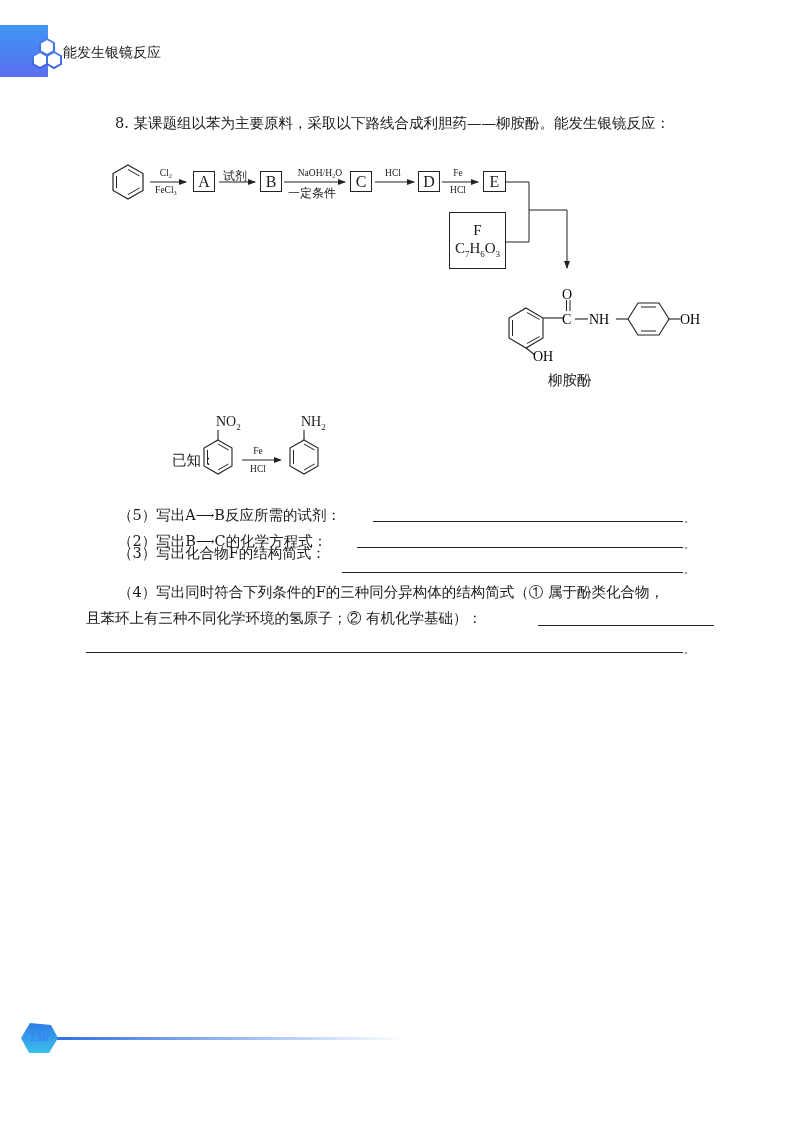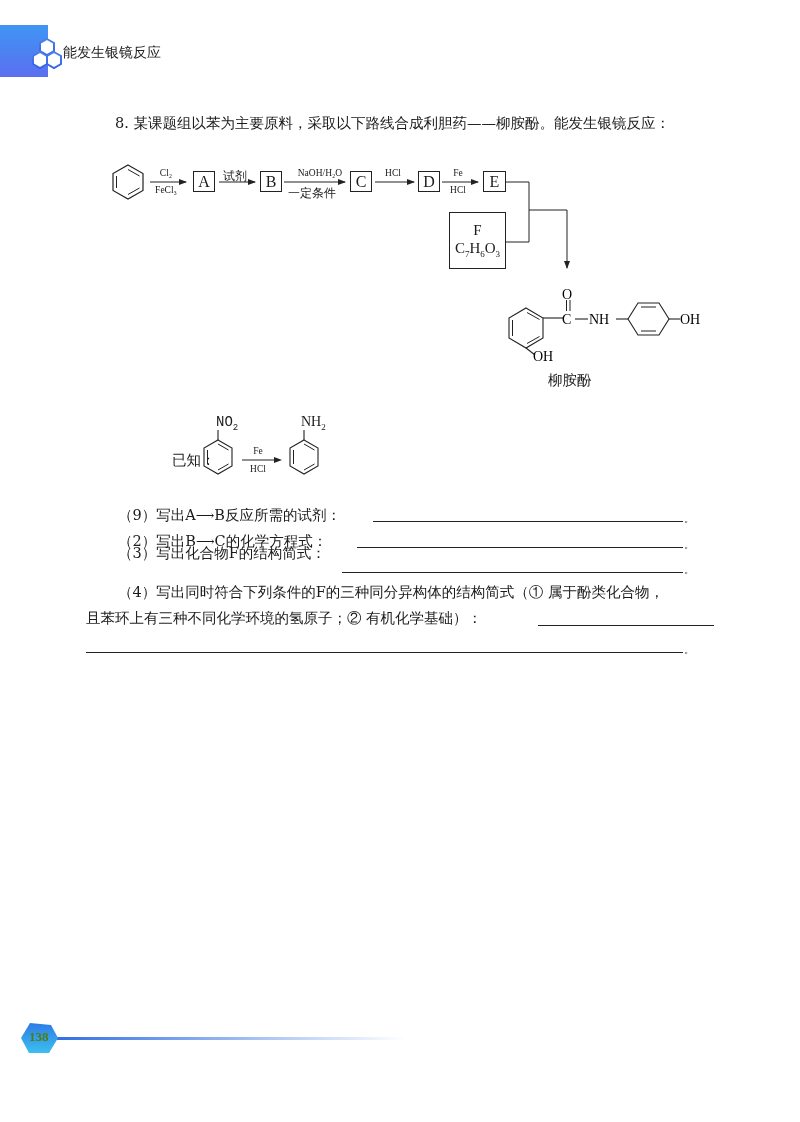--- a/index.html
+++ b/index.html
@@ -113,21 +113,21 @@
     <text x="180" y="41" font-size="14">OH</text>
 
     <line x1="26" y1="65" x2="35" y2="72" stroke="#222" stroke-width="1.1"></line>
     <text x="33" y="78" font-size="14">OH</text>
   </svg>
   <div class="abs qtext" style="left:548px;top:373px">柳胺酚</div>
 </div>
 
 <div>
   <div class="abs qtext" style="left:172px;top:453px">已知：</div>
-  <div class="abs" style="left:216px;top:414px;font-family:Liberation Mono, monospace;font-size:14px"><span>NO</span><sub style="font-size:9px">2</sub></div>
+  <div class="abs" style="left:216px;top:414px;font-family:Liberation Serif, serif;font-size:14px"><span>NO</span><sub style="font-size:9px">2</sub></div>
   <svg class="abs" style="left:200px;top:430px" width="36" height="50">
     <line x1="18" y1="0" x2="18" y2="10" stroke="#222" stroke-width="1.1"></line>
     <polygon points="18,10 32,18 32,36 18,44 4,36 4,18" fill="none" stroke="#222" stroke-width="1.1"></polygon>
     <line x1="7.5" y1="20" x2="7.5" y2="34" stroke="#222" stroke-width="1"></line>
     <line x1="28.5" y1="20" x2="18" y2="14" stroke="#222" stroke-width="1" opacity="0"></line>
     <line x1="28.5" y1="34" x2="18" y2="40" stroke="#222" stroke-width="1"></line>
     <line x1="18" y1="14" x2="28.5" y2="20" stroke="#222" stroke-width="1"></line>
   </svg>
   <svg class="abs" style="left:240px;top:455px" width="44" height="10">
     <line x1="2" y1="5" x2="34" y2="5" stroke="#222" stroke-width="1"></line>
@@ -139,21 +139,21 @@
   <svg class="abs" style="left:286px;top:430px" width="36" height="50">
     <line x1="18" y1="0" x2="18" y2="10" stroke="#222" stroke-width="1.1"></line>
     <polygon points="18,10 32,18 32,36 18,44 4,36 4,18" fill="none" stroke="#222" stroke-width="1.1"></polygon>
     <line x1="7.5" y1="20" x2="7.5" y2="34" stroke="#222" stroke-width="1"></line>
     <line x1="28.5" y1="34" x2="18" y2="40" stroke="#222" stroke-width="1"></line>
     <line x1="18" y1="14" x2="28.5" y2="20" stroke="#222" stroke-width="1"></line>
   </svg>
 </div>
 
 <div class="abs qtext" style="left:118px;top:508px">
-  <span>（9）写出A</span><span style="font-size:13px">⟶</span><span>B反应所需的试剂：</span>
+  <span>（5）写出A</span><span style="font-size:13px">⟶</span><span>B反应所需的试剂：</span>
 </div>
 <div class="blank" style="left:373px;top:521px;width:310px"></div>
 <div class="abs dot" style="left:684px;top:512px">。</div>
 
 <div class="abs qtext" style="left:118px;top:534px">
   <span>（2）写出B</span><span style="font-size:13px">⟶</span><span>C的化学方程式：</span>
 </div>
 <div class="blank" style="left:357px;top:547px;width:326px"></div>
 <div class="abs dot" style="left:684px;top:538px">。</div>
 
@@ -174,13 +174,13 @@
         <stop offset="1" stop-color="#3cc0ee"></stop>
       </linearGradient>
     <linearGradient id="ln" x1="0" y1="0" x2="1" y2="0">
         <stop offset="0" stop-color="#2f6fe4"></stop>
         <stop offset="1" stop-color="#2f6fe4" stop-opacity="0"></stop>
       </linearGradient>
   </defs>
   <rect x="38" y="17" width="350" height="3" fill="url(#ln)"></rect>
   <polygon points="12,3 33,5 40,18 31,33 11,33 3,18" fill="url(#fg)"></polygon>
 </svg>
-<div class="abs" style="left:29px;top:1029px;font-size:13px;color:#4d7c0f;font-family:'Liberation Serif',serif;font-weight:bold">138</div>
+<div class="abs" style="left:29px;top:1029px;font-size:13px;color:#3b82f6;font-family:'Liberation Serif',serif;font-weight:bold">138</div>
 
 </body></html>

